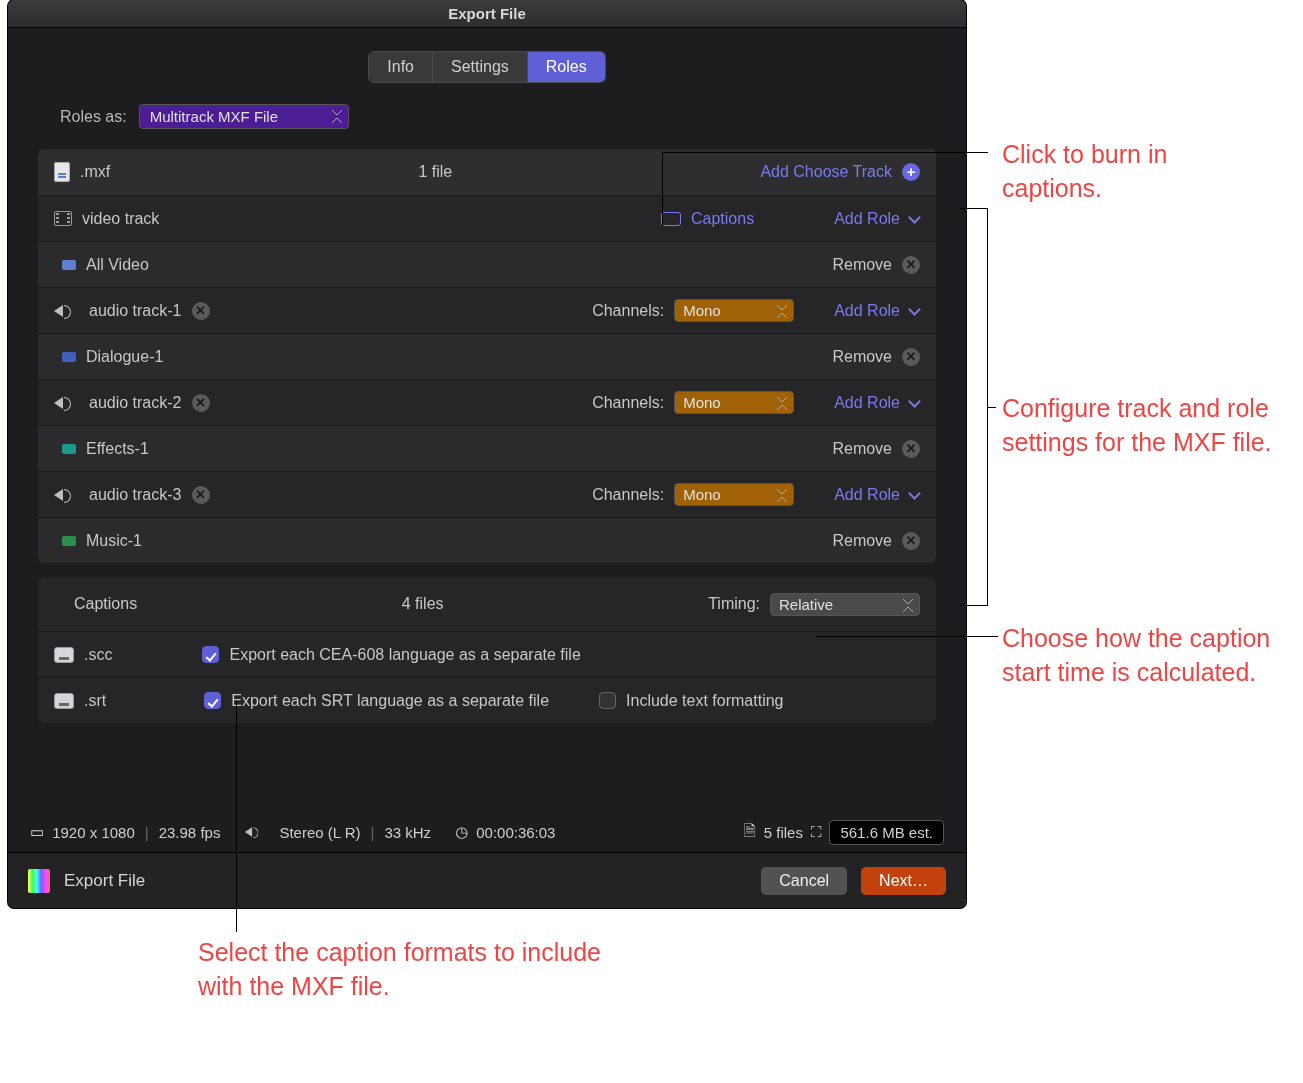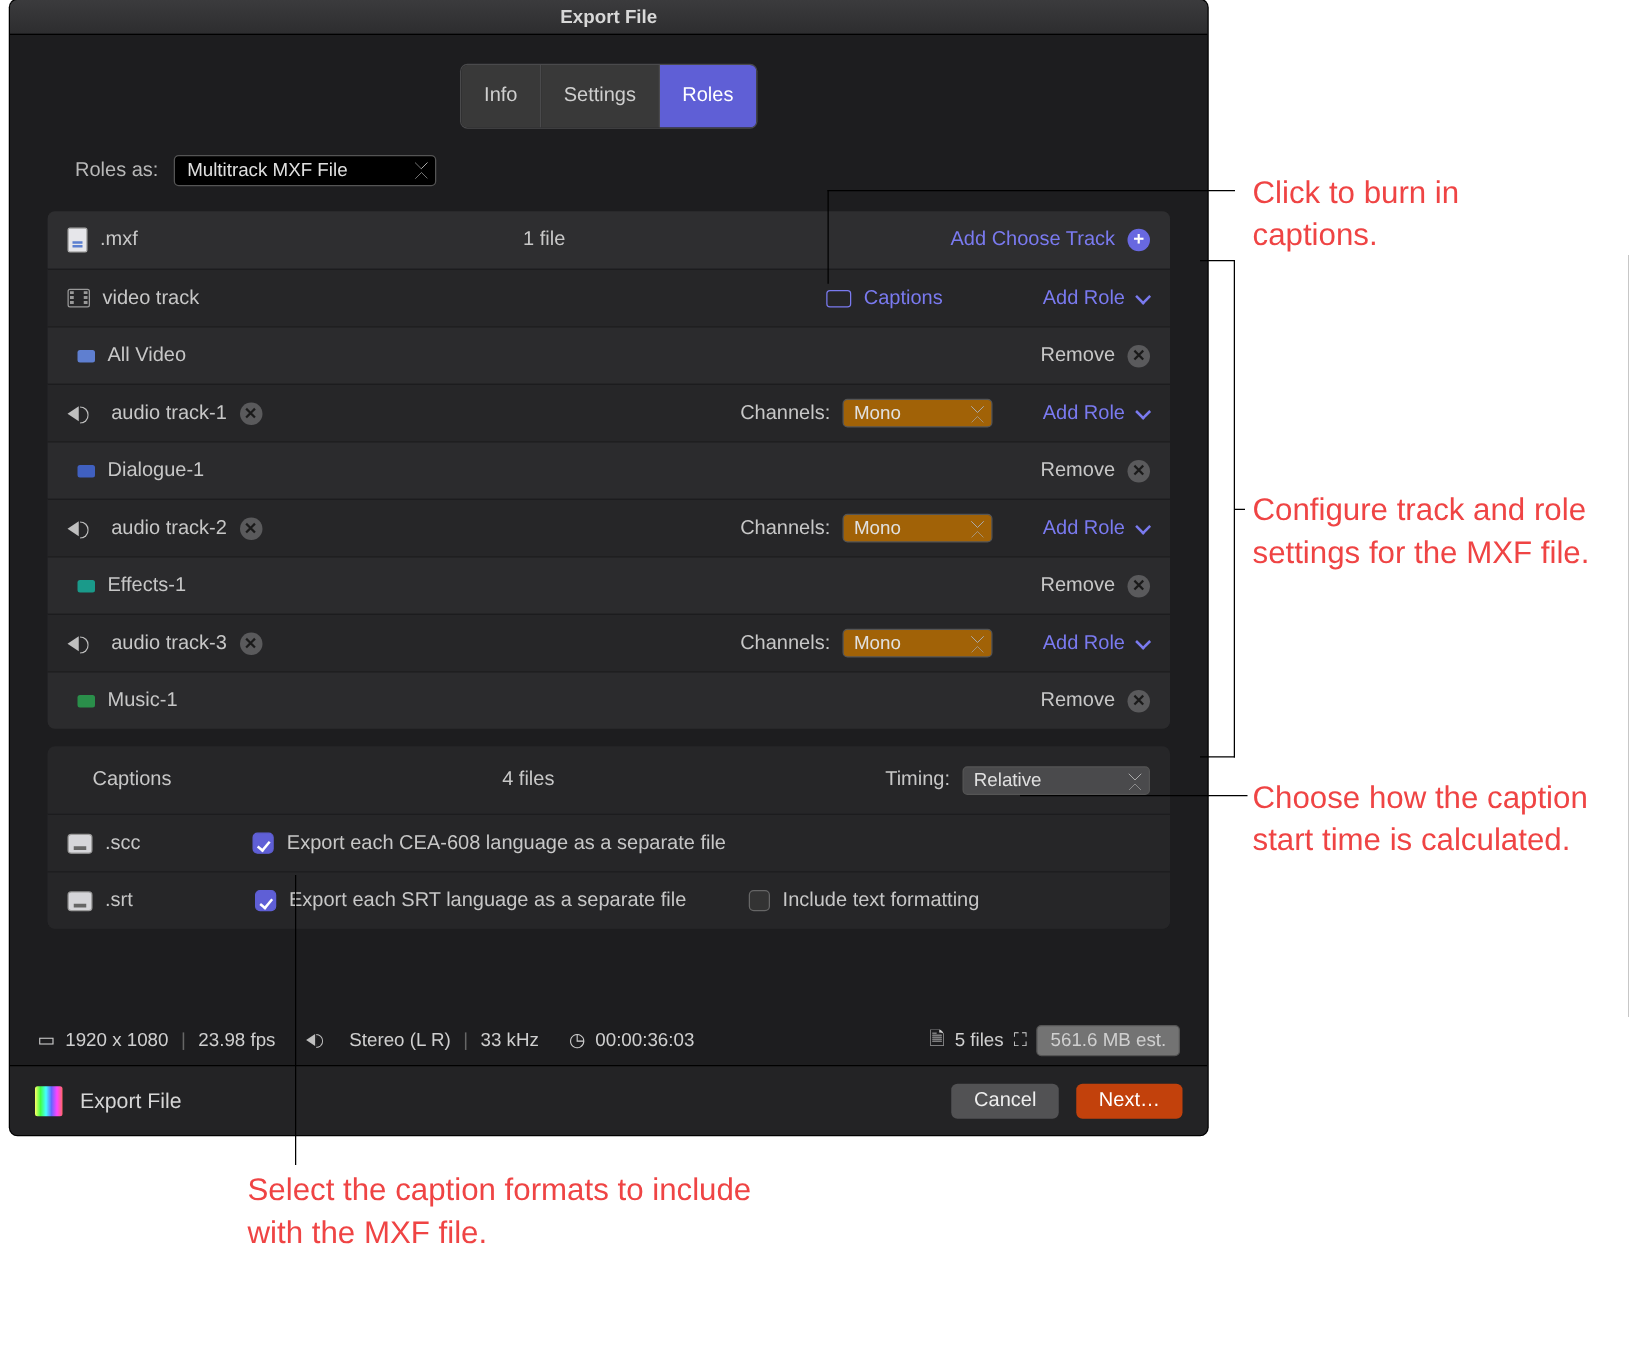--- a/index.html
+++ b/index.html
@@ -37,21 +37,21 @@
     justify-content: center;
     margin-top: 24px;
   }
   .seg {
     display: flex;
     border-radius: 5px;
     overflow: hidden;
     box-shadow: 0 0 0 1px #4a4a4c;
   }
   .seg div {
-    padding: 16px 18px;
+    padding: 6px 18px;
     font-size: 16px;
     background: #393939;
     color: #cfcfcf;
     cursor: pointer;
     border-right: 1px solid #4a4a4c;
   }
   .seg div:last-child { border-right: none; }
   .seg div.active { background: #5f5fd6; color: #fff; }
   .body-area {
     padding: 22px 30px 0;
@@ -59,21 +59,21 @@
   .roles-as {
     display: flex;
     align-items: center;
     gap: 12px;
     color: #b8b8b8;
     font-size: 16px;
     margin-bottom: 20px;
     padding-left: 22px;
   }
   .select {
-    background: #000000;
+    background: #4c1d95;
     border: 1px solid #555;
     border-radius: 4px;
     color: #e0e0e0;
     font-size: 15px;
     padding: 3px 40px 3px 10px;
     position: relative;
     display: inline-block;
     cursor: pointer;
     min-width: 140px;
   }
@@ -148,21 +148,21 @@
     width:17px; height:17px; border-radius:4px; border:1px solid #666; background:#333; cursor:pointer; position:relative; flex-shrink:0;
   }
   .checkbox.checked { background:#5f5fd6; border-color:#5f5fd6; }
   .checkbox.checked::after{content:""; position:absolute; left:3px; top:6px; width:8px; height:4px; border-left:2px solid #fff; border-bottom:2px solid #fff; transform:rotate(-50deg);}
   .captions-header { min-height:54px; }
   .status-bar {
     position:absolute; left:0; right:0; bottom:56px; height:40px;
     display:flex; align-items:center; gap:8px; padding:0 22px;
     color:#cfcfcf; font-size:15px;
   }
-  .status-bar .pill { background:#737373; padding:3px 10px; border-radius:4px; border:1px solid #555; }
+  .status-bar .pill { background:#000000; padding:3px 10px; border-radius:4px; border:1px solid #555; }
   .pipe { color:#666; margin:0 2px; }
   .footer {
     position:absolute; left:0; right:0; bottom:0; height:56px;
     background:#232325; border-top:1px solid #000;
     display:flex; align-items:center; padding:0 20px; gap:14px;
   }
   .footer .rainbow {
     width:22px; height:24px; background:linear-gradient(90deg,#ff6,#4f4,#4ff,#66f,#f4f,#f66); border-radius:2px;
   }
   .btn {

